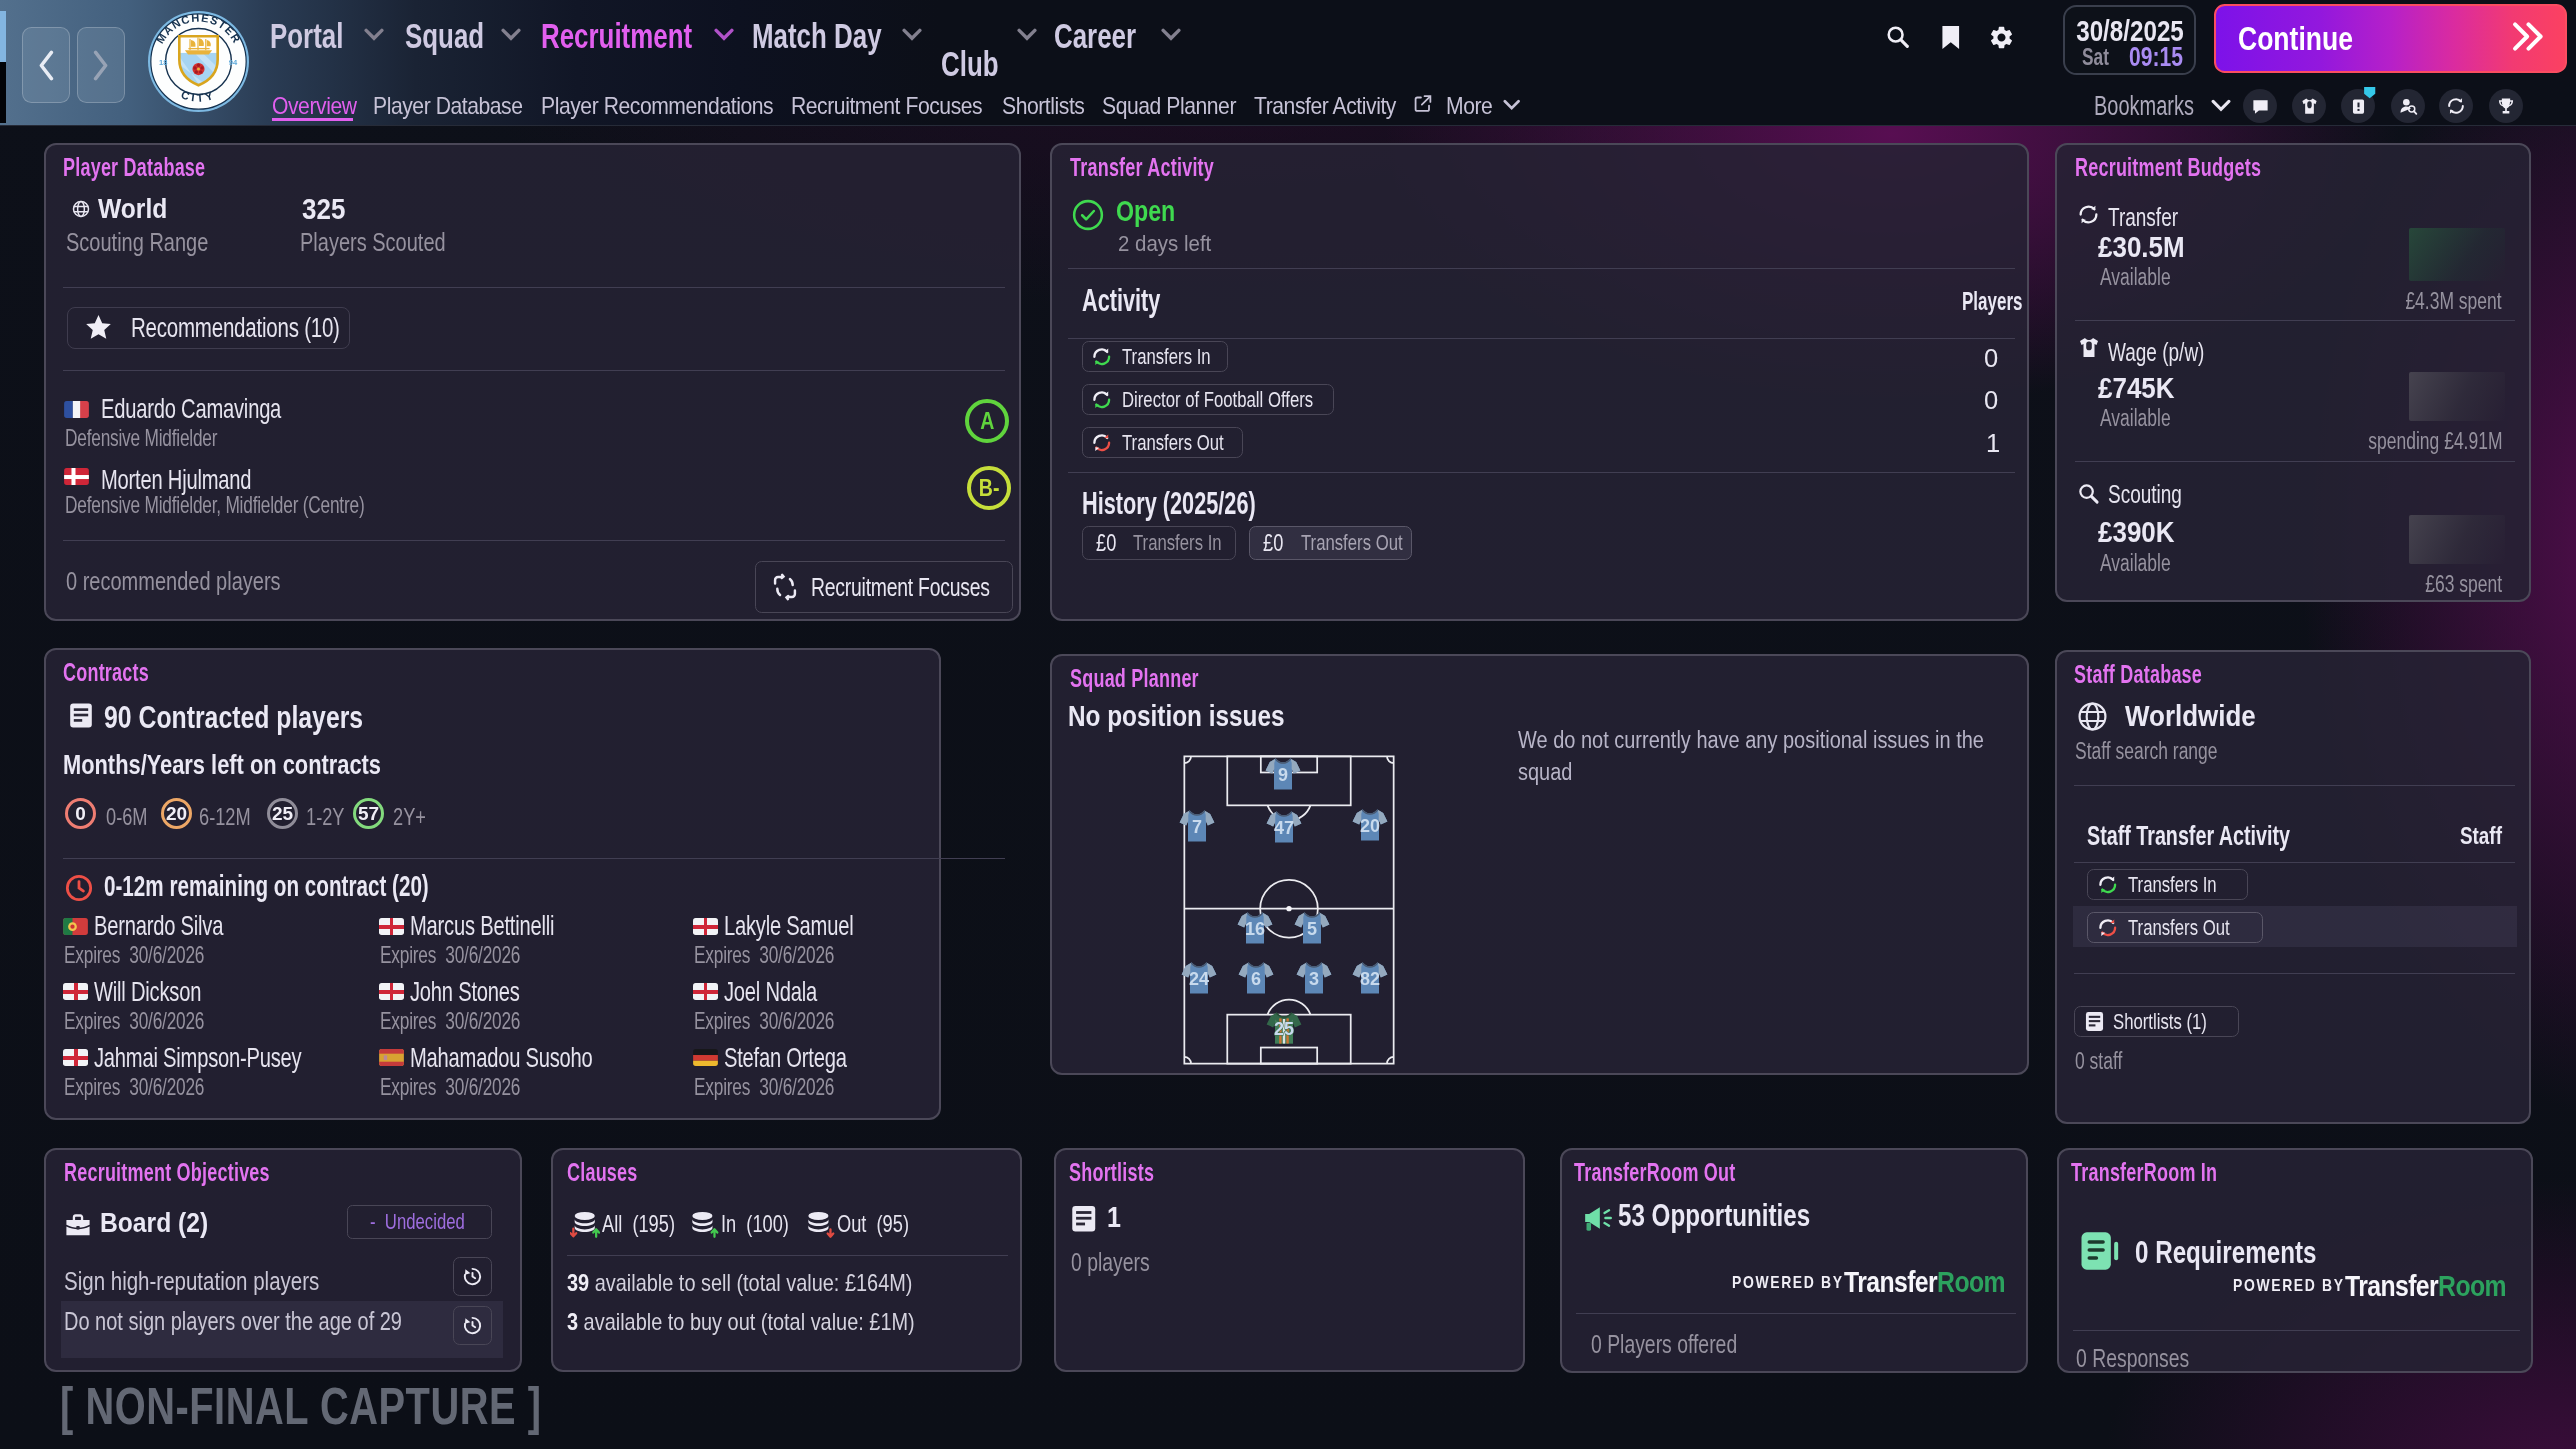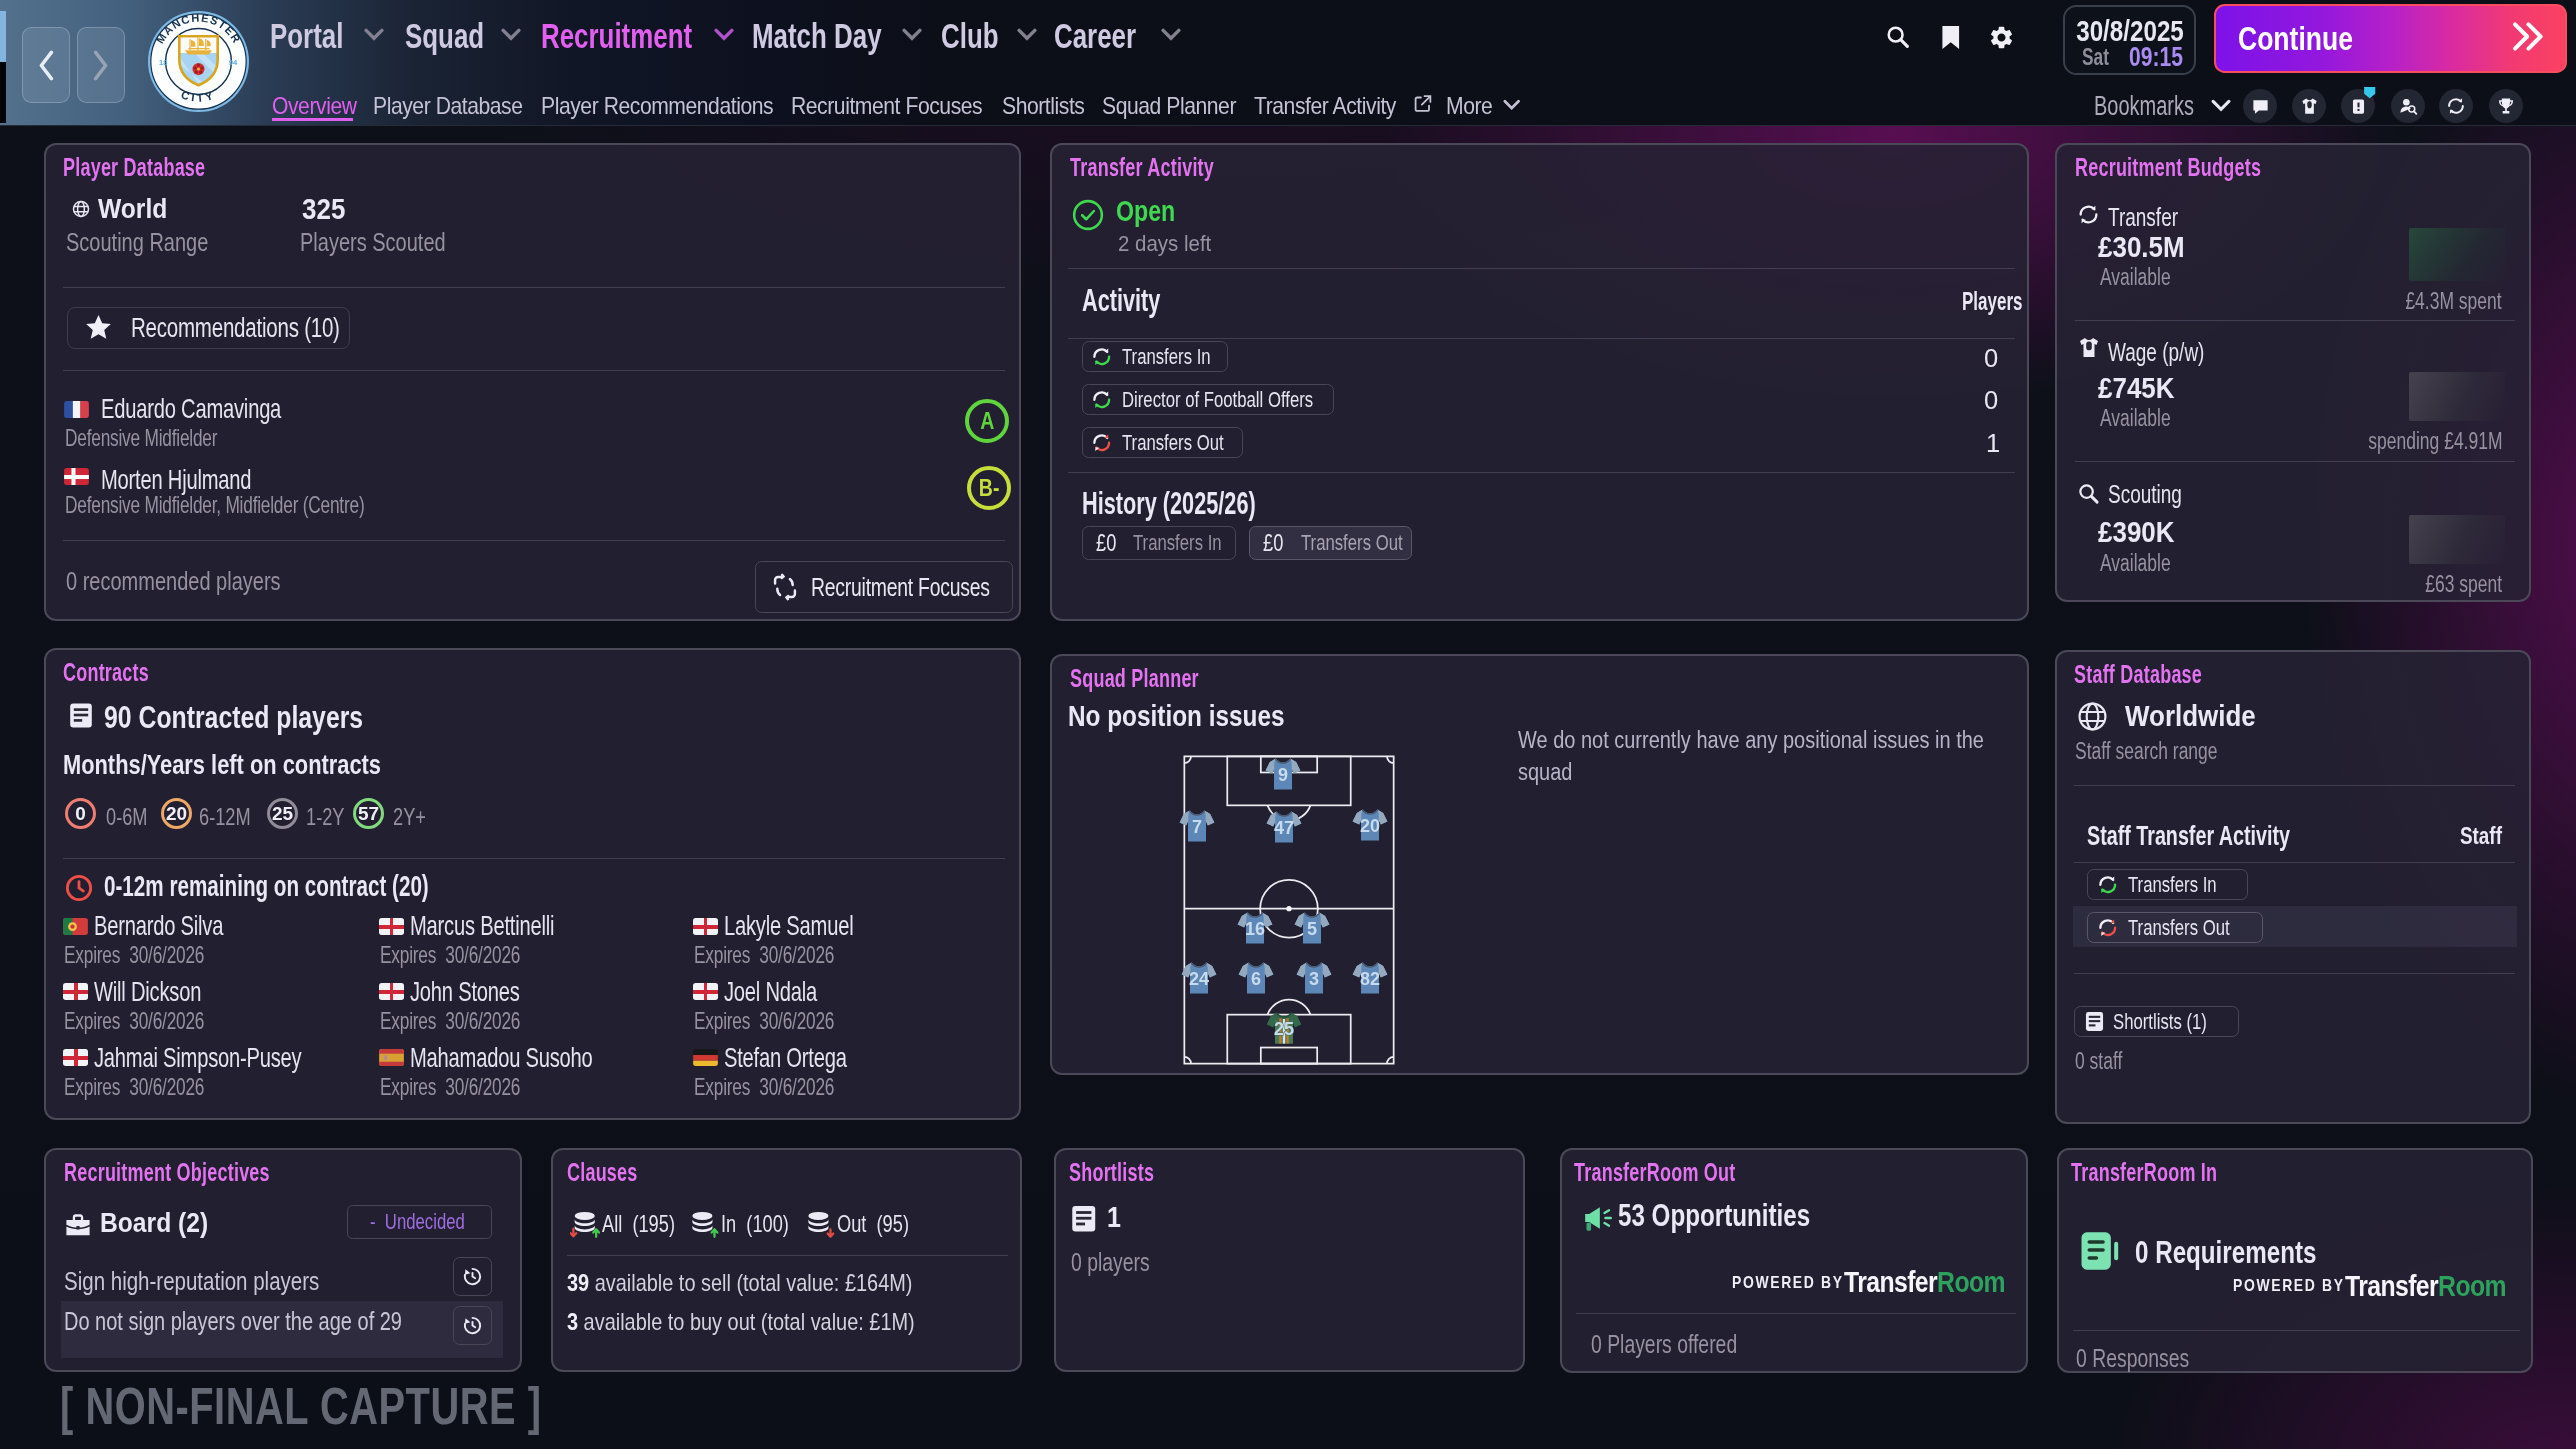--- a/index.html
+++ b/index.html
@@ -126,21 +126,21 @@
           <circle cx="52.2" cy="60.4" r="1.7"></circle>
         </g>
       <circle cx="50" cy="57.5" r="1.5" fill="#e9b33b"></circle>
     </svg>
   </div>
 
   <div class="mnav" style="left:270px;"><span class="cx">Portal</span></div>
   <div class="mnav" style="left:405px;"><span class="cx">Squad</span></div>
   <div class="mnav" style="left:541px; color:#e25fef;text-decoration:underline;"><span class="cx">Recruitment</span></div>
   <div class="mnav" style="left:752px;"><span class="cx">Match Day</span></div>
-  <div class="mnav" style="left:941px;"><span class="cx">Club</span></div>
+  <div class="mnav" style="left:941px;margin-top:28px;"><span class="cx">Club</span></div>
   <div class="mnav" style="left:1054px;"><span class="cx">Career</span></div>
 
   <div class="snav" style="left:272px; color:#e15fee;"><span class="cx">Overview</span></div>
   <div class="abs" style="left:272px; top:118px; width:81px; height:2.7px; background:#e15fee;"></div>
   <div class="snav" style="left:373px;"><span class="cx">Player Database</span></div>
   <div class="snav" style="left:541px;"><span class="cx">Player Recommendations</span></div>
   <div class="snav" style="left:791px;"><span class="cx">Recruitment Focuses</span></div>
   <div class="snav" style="left:1002px;"><span class="cx">Shortlists</span></div>
   <div class="snav" style="left:1102px;"><span class="cx">Squad Planner</span></div>
   <div class="snav" style="left:1254px;"><span class="cx">Transfer Activity</span></div>
@@ -402,21 +402,21 @@
   <svg class="ico" style="left:20px; top:337px;" width="23" height="23" viewBox="0 0 24 24">
       <circle cx="10" cy="10" r="6.5" stroke="#eceaf4" stroke-width="2.3" fill="none"></circle>
       <path d="M15 15 L21 21" stroke="#eceaf4" stroke-width="3" stroke-linecap="round"></path>
     </svg>
   <div class="txt" style="left:51px; top:335px; font-size:25px; color:#e6e4ef; transform:scaleX(0.76); transform-origin:0 0;">Scouting</div>
   <div class="big" style="left:41px; top:370px; font-size:29.5px; transform:scaleX(0.88);">£390K</div>
   <div class="txt gray" style="left:43px; top:405px; font-size:23px; transform:scaleX(0.76); transform-origin:0 0;">Available</div>
   <div class="abs" style="left:352px; top:370px; width:96px; height:49px; background:linear-gradient(115deg,#45424e 0%, #34313e99 55%, #2a273300 100%); border-radius:2px;"></div>
   <div class="txt gray" style="right:27px; top:426px; font-size:23px; transform:scaleX(0.76); transform-origin:100% 0;">£63 spent</div>
 </div>
-<div class="panel" id="p4" style="left:44px; top:648px; width:977px; height:472px;">
+<div class="panel" id="p4" style="left:44px; top:648px; width:897px; height:472px;">
   <div class="t" style="left:17.4px; top:8px;">Contracts</div>
   <svg class="ico" style="left:23px; top:52px;" width="24" height="27" viewBox="0 0 20 22">
       <rect x="1" y="1" width="18" height="20" rx="2.5" fill="#eceaf4"></rect>
       <rect x="4" y="5" width="12" height="2.2" fill="#2a2736"></rect>
       <rect x="4" y="9.5" width="12" height="2.2" fill="#2a2736"></rect>
       <rect x="4" y="14" width="7" height="2.2" fill="#2a2736"></rect>
     </svg>
   <div class="big" style="left:58px; top:50px; font-size:31px; transform:scaleX(0.8);">90 Contracted players</div>
   <div class="big" style="left:17.4px; top:99px; font-size:28px; transform:scaleX(0.78);">Months/Years left on contracts</div>
   <div class="badgec" style="left:19px; top:148px; width:31px; height:31px; border:3.4px solid #ef7d72; color:#f0eef6; font-size:19px;">0</div>

